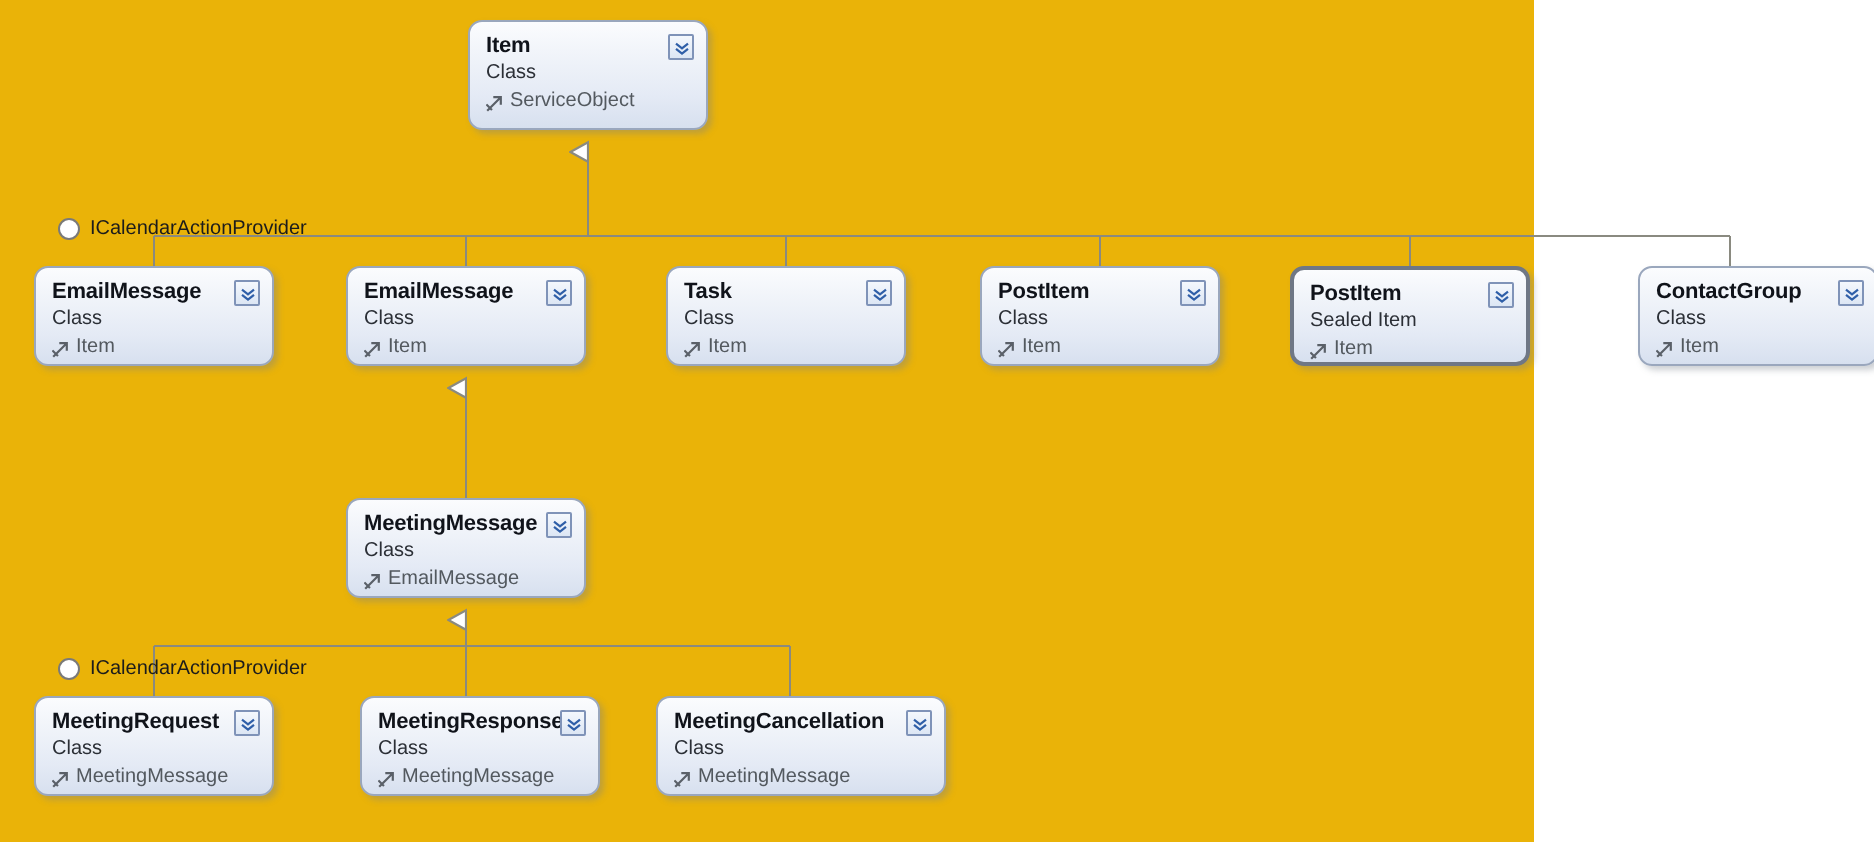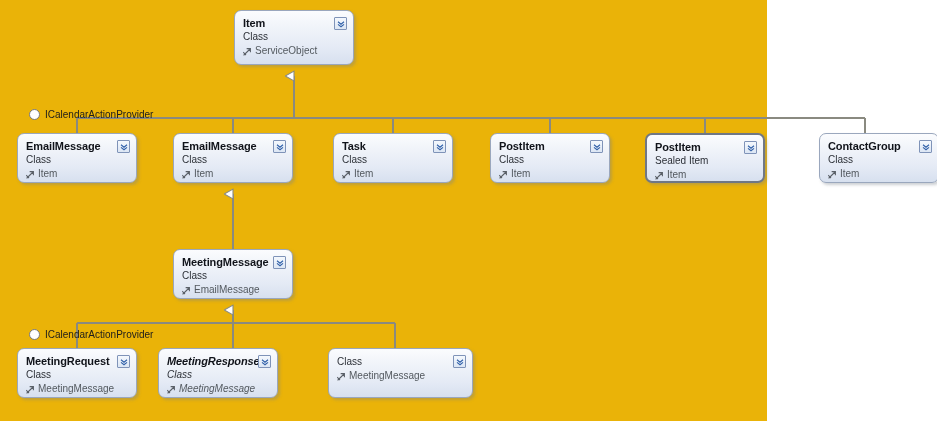--- a/index.html
+++ b/index.html
@@ -299,39 +299,40 @@
       </span>
       <span>MeetingMessage</span>
     </div>
     <div class="chev">
       <svg width="8" height="8" viewBox="0 0 8 8">
           <path d="M1 1.8 L4 4.2 L7 1.8 M1 4.4 L4 6.8 L7 4.4" stroke="#2f5fa8" stroke-width="1.1" fill="none"></path>
         </svg>
     </div>
   </div>
 
-  <div class="node" style="left:158px; top:348px; width:120px; height:50px;font-style:italic;">
+  <div class="node" style="left:180px; top:348px; width:120px; height:50px;">
     <div class="title">MeetingResponse</div>
     <div class="kind">Class</div>
     <div class="base">
       <span class="base-glyph">
         <svg width="9" height="9" viewBox="0 0 9 9">
             <path d="M1 8 L7 2 M4.2 1.6 L7.4 1.6 L7.4 4.8 M0.6 5.6 L2.6 7.6" stroke="#5a6068" stroke-width="1.1" fill="none" stroke-linecap="square"></path>
           </svg>
       </span>
       <span>MeetingMessage</span>
     </div>
     <div class="chev">
       <svg width="8" height="8" viewBox="0 0 8 8">
           <path d="M1 1.8 L4 4.2 L7 1.8 M1 4.4 L4 6.8 L7 4.4" stroke="#2f5fa8" stroke-width="1.1" fill="none"></path>
         </svg>
     </div>
   </div>
 
   <div class="node" style="left:328px; top:348px; width:145px; height:50px;">
+    <div class="title">MeetingCancellation</div>
     <div class="kind">Class</div>
     <div class="base">
       <span class="base-glyph">
         <svg width="9" height="9" viewBox="0 0 9 9">
             <path d="M1 8 L7 2 M4.2 1.6 L7.4 1.6 L7.4 4.8 M0.6 5.6 L2.6 7.6" stroke="#5a6068" stroke-width="1.1" fill="none" stroke-linecap="square"></path>
           </svg>
       </span>
       <span>MeetingMessage</span>
     </div>
     <div class="chev">

